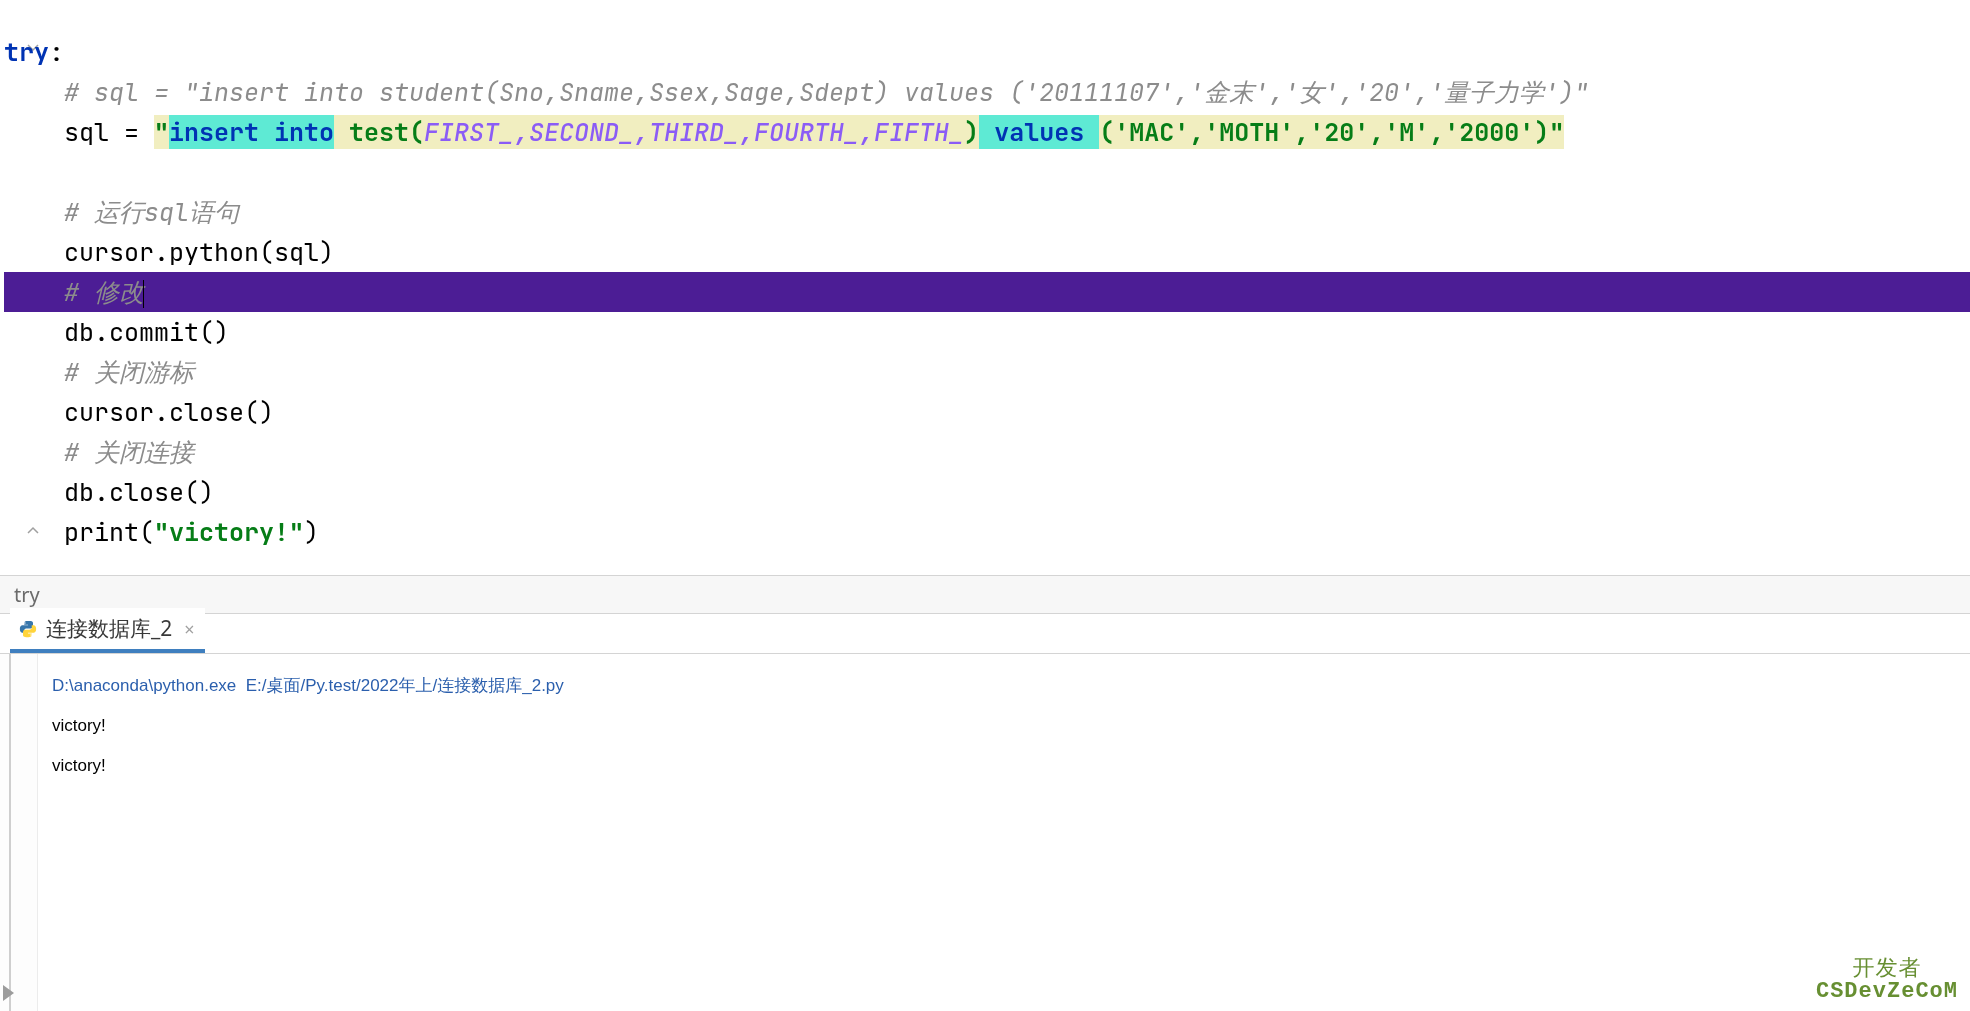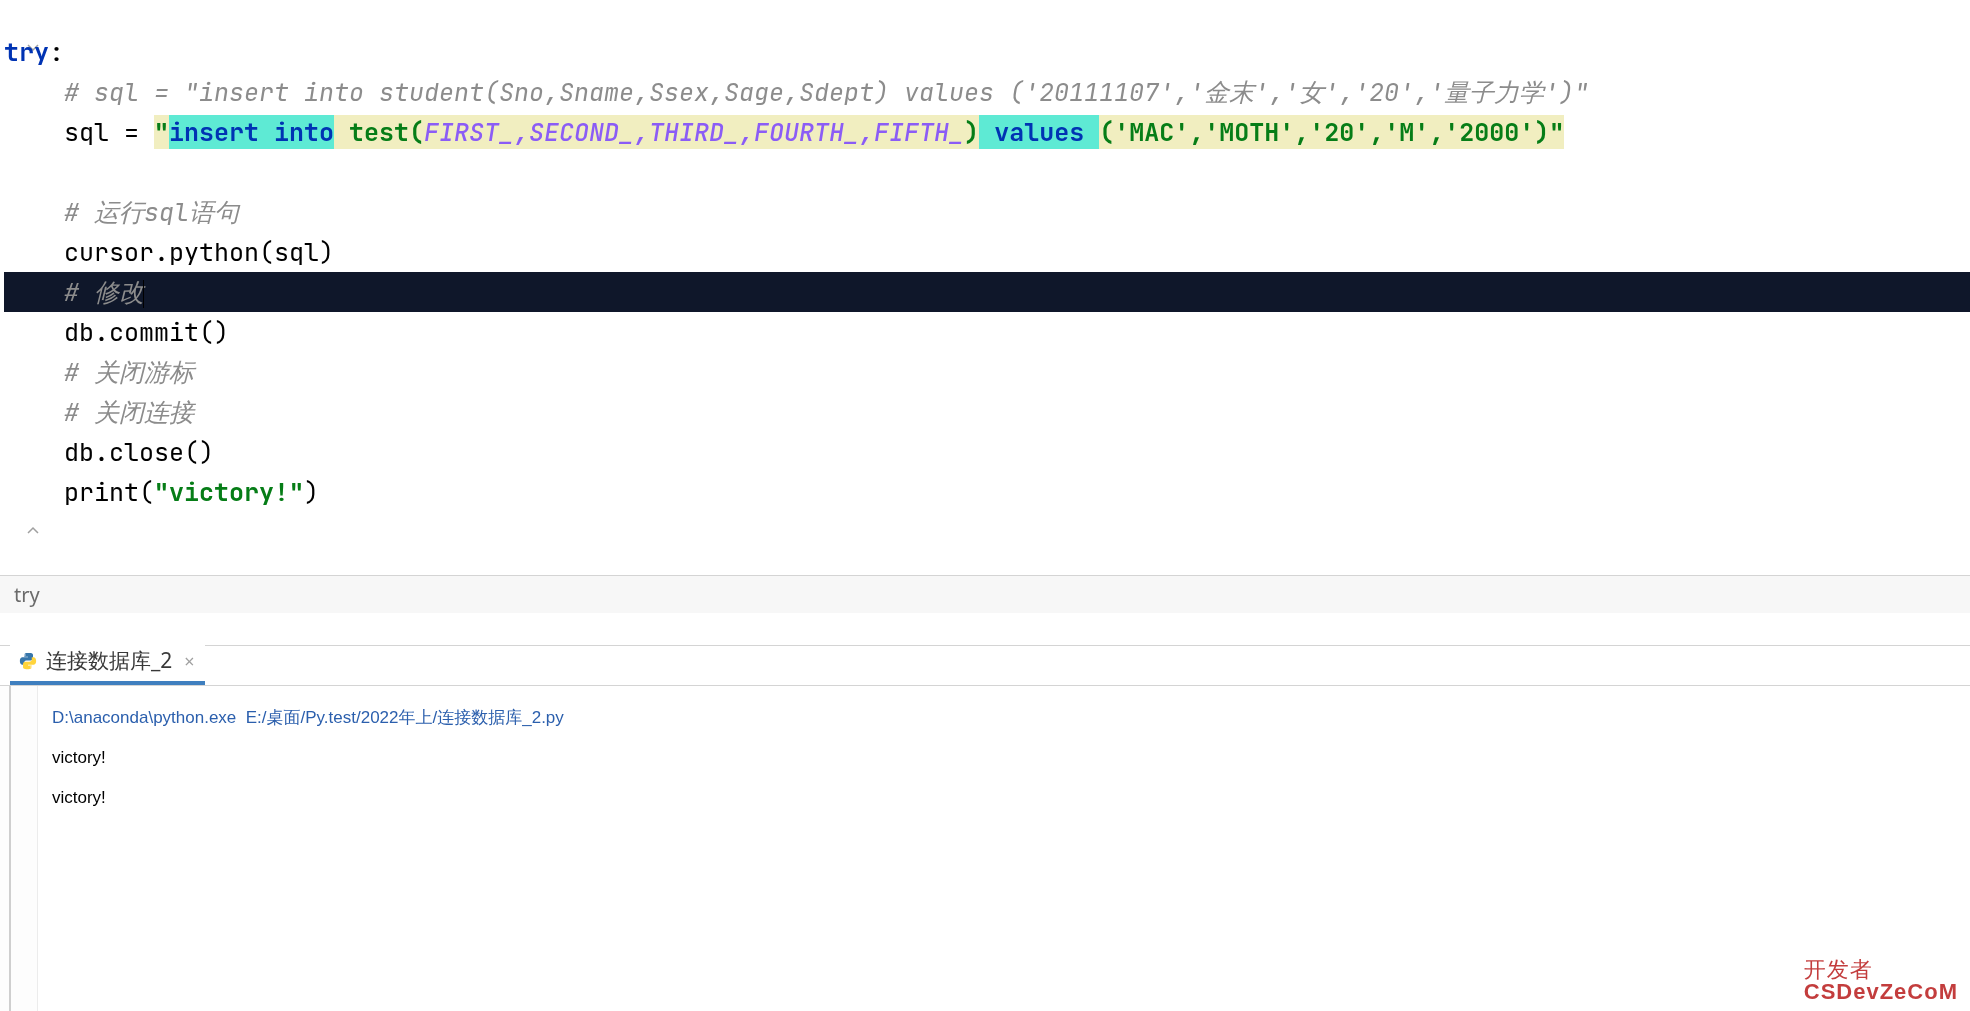--- a/index.html
+++ b/index.html
@@ -42,21 +42,21 @@
     position: relative;
   }
   .line {
     height: 40px;
     line-height: 40px;
     white-space: pre;
     font-family: "JetBrains Mono","Consolas","Menlo",monospace;
     font-size: 25px;
   }
   .line.highlight-full {
-    background: #0f172a;
+    background: #4c1d95;
   }
   .kw { color: #0033b3; font-weight: 600; }
   .cm { color: #8c8c8c; font-style: italic; }
   .str { color: #067d17; font-weight: 600; }
   .str-hl { color: #067d17; font-weight: 600; background: #f1eec0; }
   .kw-hl { color: #0033b3; font-weight: 600; background: #5eead4; }
   .ident-hl { color: #8b5cf6; background: #f1eec0; font-style: italic; font-weight: 500; }
   .caret {
     display: inline-block;
     width: 1px;
@@ -76,21 +76,20 @@
     color: #6b6b6b;
     font-family: system-ui,-apple-system,"Segoe UI",sans-serif;
   }
   .run-tab-bar {
     height: 40px;
     border-top: 1px solid #d4d4d4;
     display: flex;
     align-items: flex-end;
     padding-left: 10px;
     font-family: system-ui,-apple-system,"Segoe UI",sans-serif;
-    margin-top: 32px;
   }
   .run-tab {
     display: flex;
     align-items: center;
     gap: 8px;
     padding: 6px 10px 6px 8px;
     font-size: 21px;
     color: #383838;
     border-bottom: 4px solid #3f7fbf;
     background: #ffffff;
@@ -138,25 +137,25 @@
   }
   .console-line {
     line-height: 40px;
     white-space: pre;
   }
   .cmdpath { color: #2b5fad; }
   .watermark {
     position: absolute;
     right: 12px;
     bottom: 8px;
-    font-family: Liberation Sans, sans-serif;
+    font-family: Liberation Mono, monospace;
     font-size: 22px;
-    color: #b91c1c;
+    color: #4d7c0f;
     opacity: 0.85;
-    text-align: left;
+    text-align: center;
     line-height: 1;
   }
   .watermark .top { font-size: 22px; letter-spacing: 1px; }
   .watermark .bot { font-size: 22px; font-weight: bold; letter-spacing: 1px; }
 </style>
 </head>
 <body>
 
 <div class="editor-area">
   <div class="gutter">
@@ -175,20 +174,21 @@
     <div class="line" style="height:32px"></div>
     <div class="line"><span class="kw">try</span><span>:</span></div>
     <div class="line"><span>    </span><span class="cm"># sql = "insert into student(Sno,Sname,Ssex,Sage,Sdept) values ('20111107','金末','女','20','量子力学')"</span></div>
     <div class="line"><span>    </span><span>sql = </span><span class="str-hl">"</span><span class="kw-hl">insert into</span><span class="str-hl"> test</span><span class="str-hl">(</span><span class="ident-hl">FIRST_,SECOND_,THIRD_,FOURTH_,FIFTH_</span><span class="str-hl">)</span><span class="kw-hl"> values </span><span class="str-hl">('MAC','MOTH','20','M','2000')</span><span class="str-hl">"</span></div>
     <div class="line"></div>
     <div class="line"><span>    </span><span class="cm"># 运行sql语句</span></div>
     <div class="line"><span>    </span><span>cursor.python(sql)</span></div>
     <div class="line highlight-full"><span>    </span><span class="cm"># 修改</span><span class="caret"></span></div>
     <div class="line"><span>    </span><span>db.commit()</span></div>
     <div class="line"><span>    </span><span class="cm"># 关闭游标</span></div>
+    <div class="line"><span>    </span><span>cursor.close()</span></div>
     <div class="line"><span>    </span><span class="cm"># 关闭连接</span></div>
     <div class="line"><span>    </span><span>db.close()</span></div>
     <div class="line"><span>    </span><span>print(</span><span class="str">"victory!"</span><span>)</span></div>
   </div>
 </div>
 
 <div class="breadcrumb-bar">
   <span>try</span>
 </div>
 

